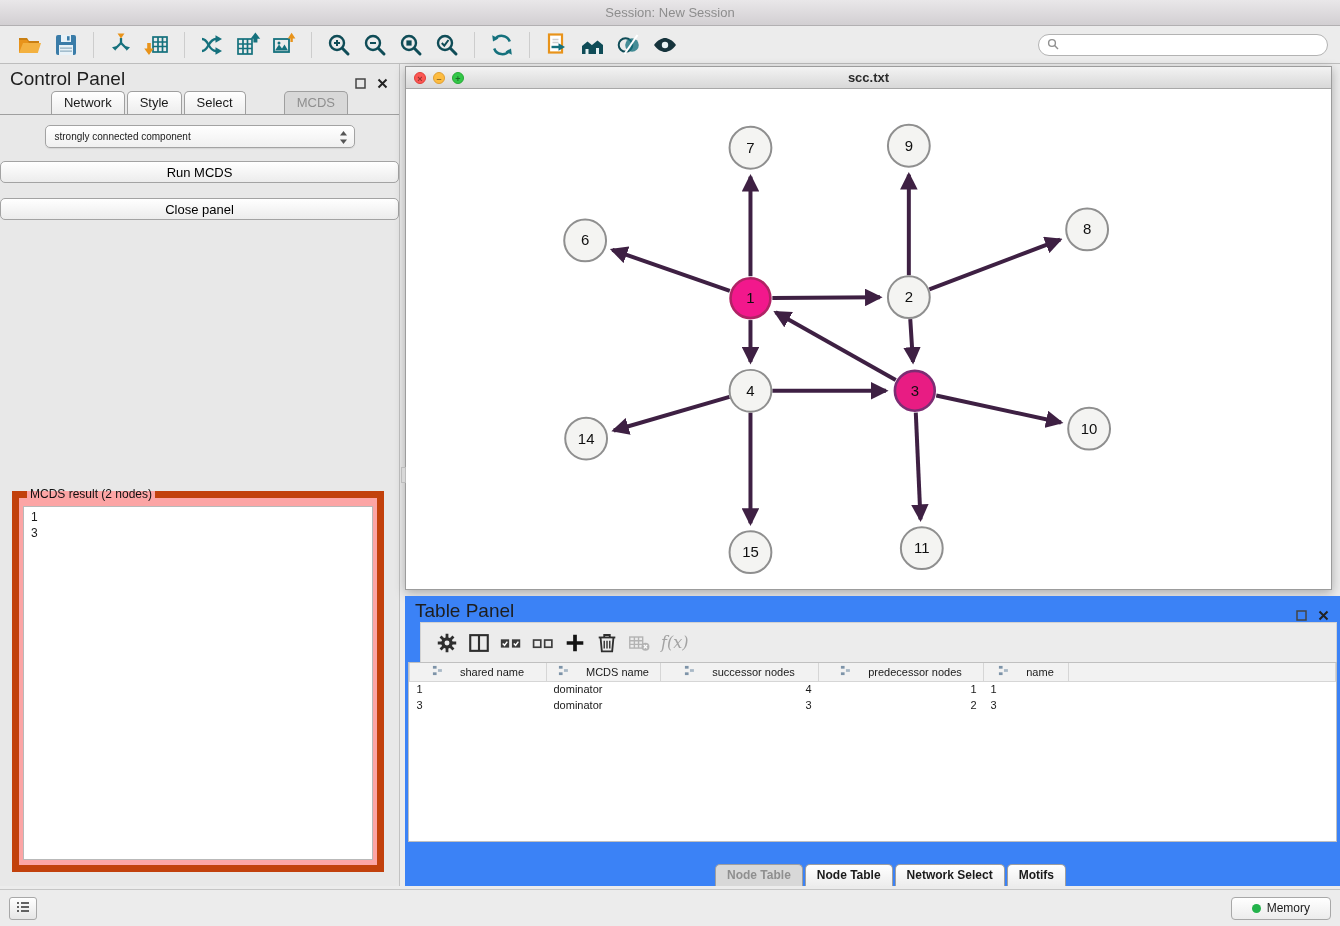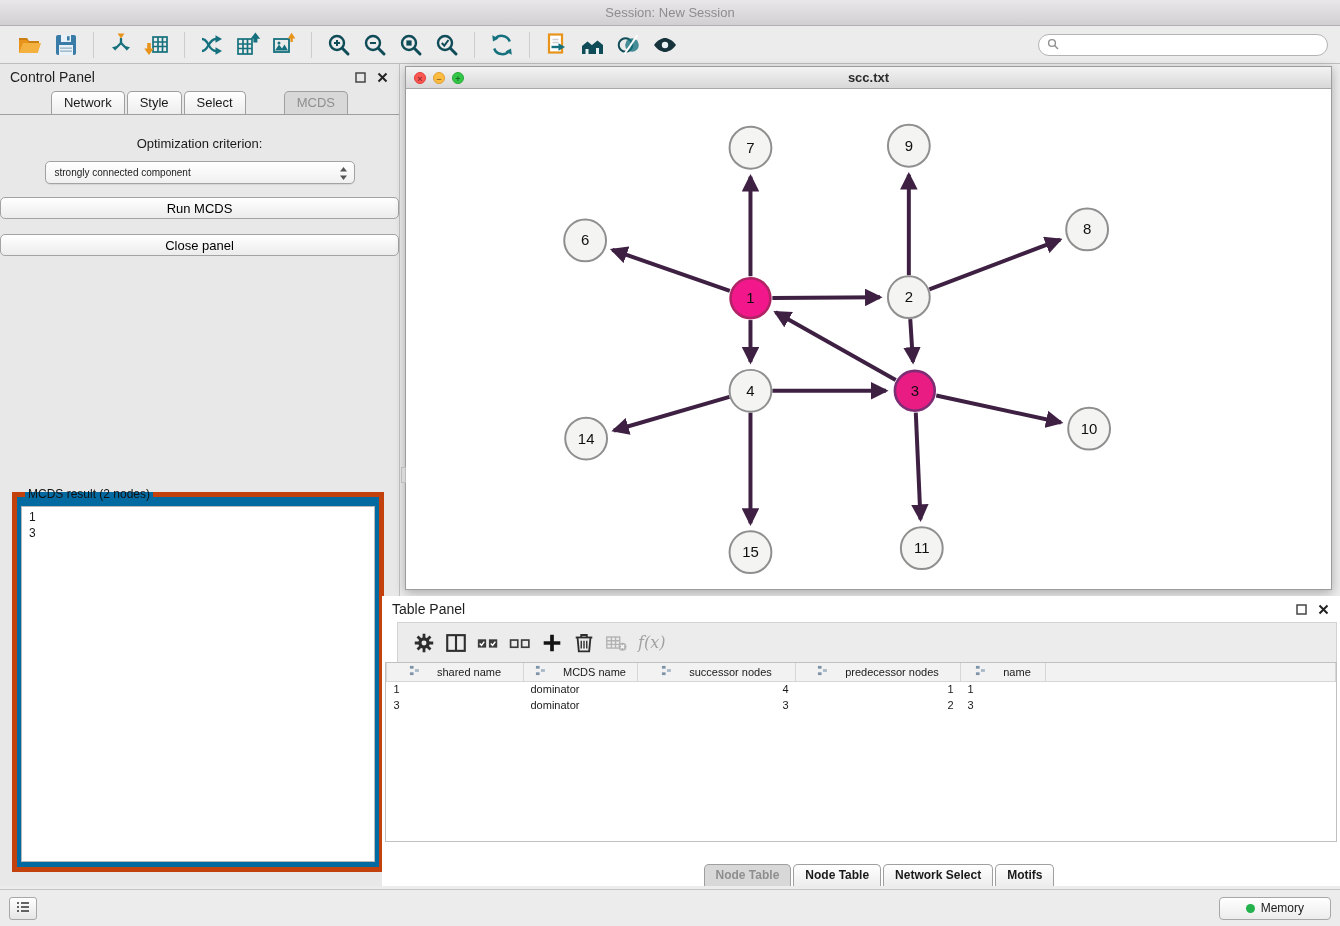--- a/index.html
+++ b/index.html
@@ -33,21 +33,21 @@
     border:1px solid #b3b3b3; border-radius:12px; background:#fff;
     display:flex; align-items:center; padding:0 8px; gap:5px;
   }
   .search-box input { border:none; outline:none; flex:1; font-size:12px; font-family:inherit; background:transparent; }
   
   .control-panel {
     position:absolute; top:64px; left:0; width:400px; bottom:40px;
     background:#e8e8e8; border-right:1px solid #c2c2c2;
   }
   .panel-header {
-    height:26px; display:flex; align-items:center; padding:0 10px; font-size:14px; color:#1e1e1e;
+    height:26px; display:flex; align-items:flex-end; padding:0 10px; font-size:19px; color:#1e1e1e;
   }
   .win-btns { margin-left:auto; display:flex; align-items:center; gap:8px; }
   .win-btn { width:14px; height:14px; display:flex; align-items:center; justify-content:center; cursor:pointer; }
   .tabs-row { height:25px; display:flex; justify-content:center; align-items:flex-end; border-bottom:1px solid #9f9f9f; }
   .tab {
     font-size:13px; padding:3px 12px 4px; border:1px solid #9f9f9f; border-bottom:none;
     border-radius:5px 5px 0 0; background:linear-gradient(#ffffff,#ededed);
     margin:0 1px; cursor:pointer; white-space:nowrap;
   }
   .tab.active { background:#d8d8d8; color:#8f8f8f;margin-left:37px; }
@@ -62,21 +62,21 @@
     box-shadow:0 1px 1px rgba(0,0,0,.08);
   }
   .dd-chevrons { position:absolute; right:6px; top:4px; }
   .btn-row { display:flex; justify-content:center; gap:15px; margin-top:13px;flex-direction:column; }
   .btn {
     height:22px; padding:0 14px; border:1px solid #a3a3a3; border-radius:5px;
     background:linear-gradient(#ffffff,#ececec); font-size:13px; font-family:inherit; cursor:pointer;
   }
   .result-box {
     position:absolute; left:12px; right:15px; top:372px; bottom:14px;
-    border:5px solid #c2410c; background:#0369a1; padding:5px 4px 5px;
+    border:7px solid #c2410c; background:#fca5a5; padding:5px 4px 5px;
   }
   .result-box legend { font-size:12px; padding:0 3px; margin-left:4px; color:#111; }
   .result-inner {
     width:100%; height:100%; background:#fff; border:1px solid #b9b9b9;
     font-size:12px; line-height:16px; padding:2px 7px; overflow:auto;
   }
   
   .network-window {
     position:absolute; top:66px; left:405px; width:927px; height:524px;
     background:#fff; border:1px solid #9c9c9c;
@@ -88,21 +88,21 @@
     text-align:center; font-size:13px; font-weight:bold; color:#2b2b2b; line-height:22px;
   }
   .traffic { position:absolute; left:8px; top:5px; display:flex; gap:7px; }
   .light { width:12px; height:12px; border-radius:50%; font-size:9px; line-height:12px; text-align:center; color:rgba(0,0,0,.45); cursor:pointer; }
   .light.red { background:#fc5753; border:1px solid #df3e39; }
   .light.yellow { background:#fdbc40; border:1px solid #de9f34; }
   .light.green { background:#33c748; border:1px solid #27aa35; }
   .graph-area { position:absolute; top:23px; left:0; right:0; bottom:0; }
   .graph-area svg { width:100%; height:100%; display:block; }
   
-  .table-panel { position:absolute; left:382px; right:0; top:596px; height:290px; background:#ffffff; }
+  .table-panel { position:absolute; left:405px; right:0; top:596px; height:290px; background:#3b82f6; }
   .tp-toolbar {
     position:absolute; top:26px; left:3px; right:3px; height:40px;
     display:flex; align-items:center; padding:0 10px;
     background:#ececec; border:1px solid #d2d2d2; border-bottom:none;margin-left:12px;
   }
   .tp-icon { width:32px; height:30px; display:flex; align-items:center; justify-content:center; cursor:pointer; }
   .tp-icon svg { width:24px; height:24px; }
   .fx-label { font-family:"DejaVu Serif", serif; font-style:italic; font-size:16px; color:#a2a2a2; margin-left:6px; }
   .table-wrap {
     position:absolute; left:3px; right:3px; top:66px; bottom:44px;
@@ -127,21 +127,21 @@
     border-top:1px solid #c6c6c6; background:#ececec;
     display:flex; align-items:center; padding:0 9px;
   }
   .sb-btn {
     width:28px; height:23px; border:1px solid #a8a8a8; border-radius:3px;
     background:linear-gradient(#fff,#e6e6e6); display:flex; align-items:center; justify-content:center; cursor:pointer;
   }
   .memory-btn {
     margin-left:auto; height:23px; border:1px solid #a8a8a8; border-radius:4px;
     background:linear-gradient(#fff,#ececec); display:flex; align-items:center; gap:6px;
-    padding:0 26px; font-size:12px; cursor:pointer;
+    padding:0 20px; font-size:12px; cursor:pointer;
   }
   .mem-dot { width:9px; height:9px; border-radius:50%; background:#23b24b; }
   .splitter-h { position:absolute; left:401px; top:467px; width:5px; height:16px; background:#d8d8d8; border:1px solid #bcbcbc; }
 </style>
 </head>
 <body>
 
 <div class="titlebar">
   <span>Session: New Session</span>
 </div>
@@ -313,21 +313,20 @@
         </span>
     </span>
   </div>
   <div class="tabs-row" id="cp-tabs">
       <span class="tab">Network</span>
       <span class="tab">Style</span>
       <span class="tab">Select</span>
       <span class="tab active">MCDS</span>
     </div>
   <div class="cp-body">
-    <div class="opt-label">Optimization criterion:</div>
     <div class="dropdown">
       <span>strongly connected component</span>
       <span class="dd-chevrons">
         <svg width="9" height="15" viewBox="0 0 9 15">
             <path d="M4.5 1L8 5.5H1z" fill="#555"></path>
             <path d="M4.5 14L1 9.5h7z" fill="#555"></path>
           </svg>
       </span>
     </div>
     <div class="btn-row">

